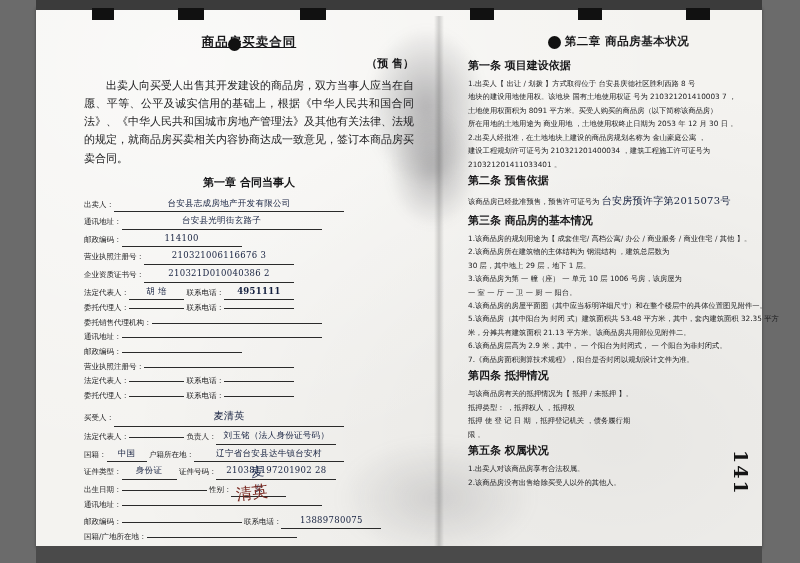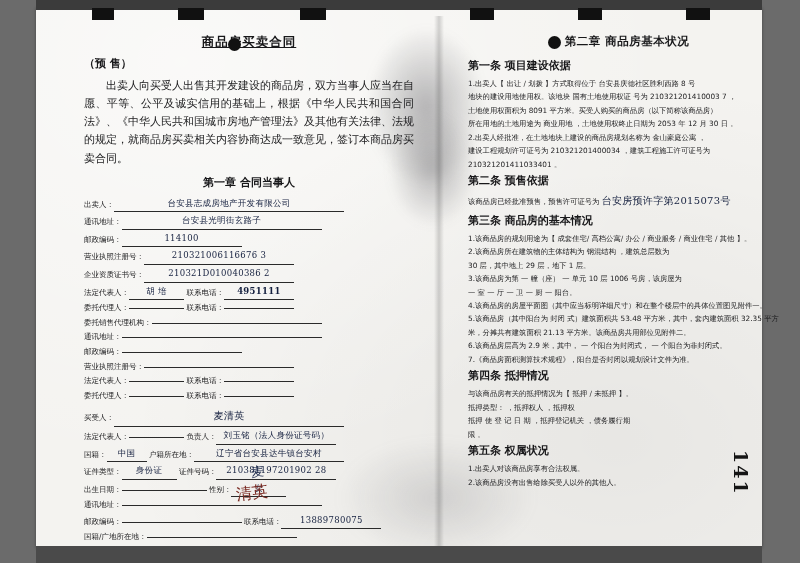--- a/index.html
+++ b/index.html
@@ -77,21 +77,21 @@
 
   .doc-title {
     text-align: center;
     font-weight: bold;
     font-size: 12.5px;
     letter-spacing: 1px;
     text-decoration: underline;
     margin-bottom: 5px;
   }
   .doc-subtitle {
-    text-align: left;
+    text-align: right;
     font-weight: bold;
     font-size: 11px;
     margin-bottom: 6px;
   }
   .para {
     font-size: 11px;
     line-height: 1.65;
     text-align: justify;
     text-indent: 2em;
     margin: 0 0 2px 0;

